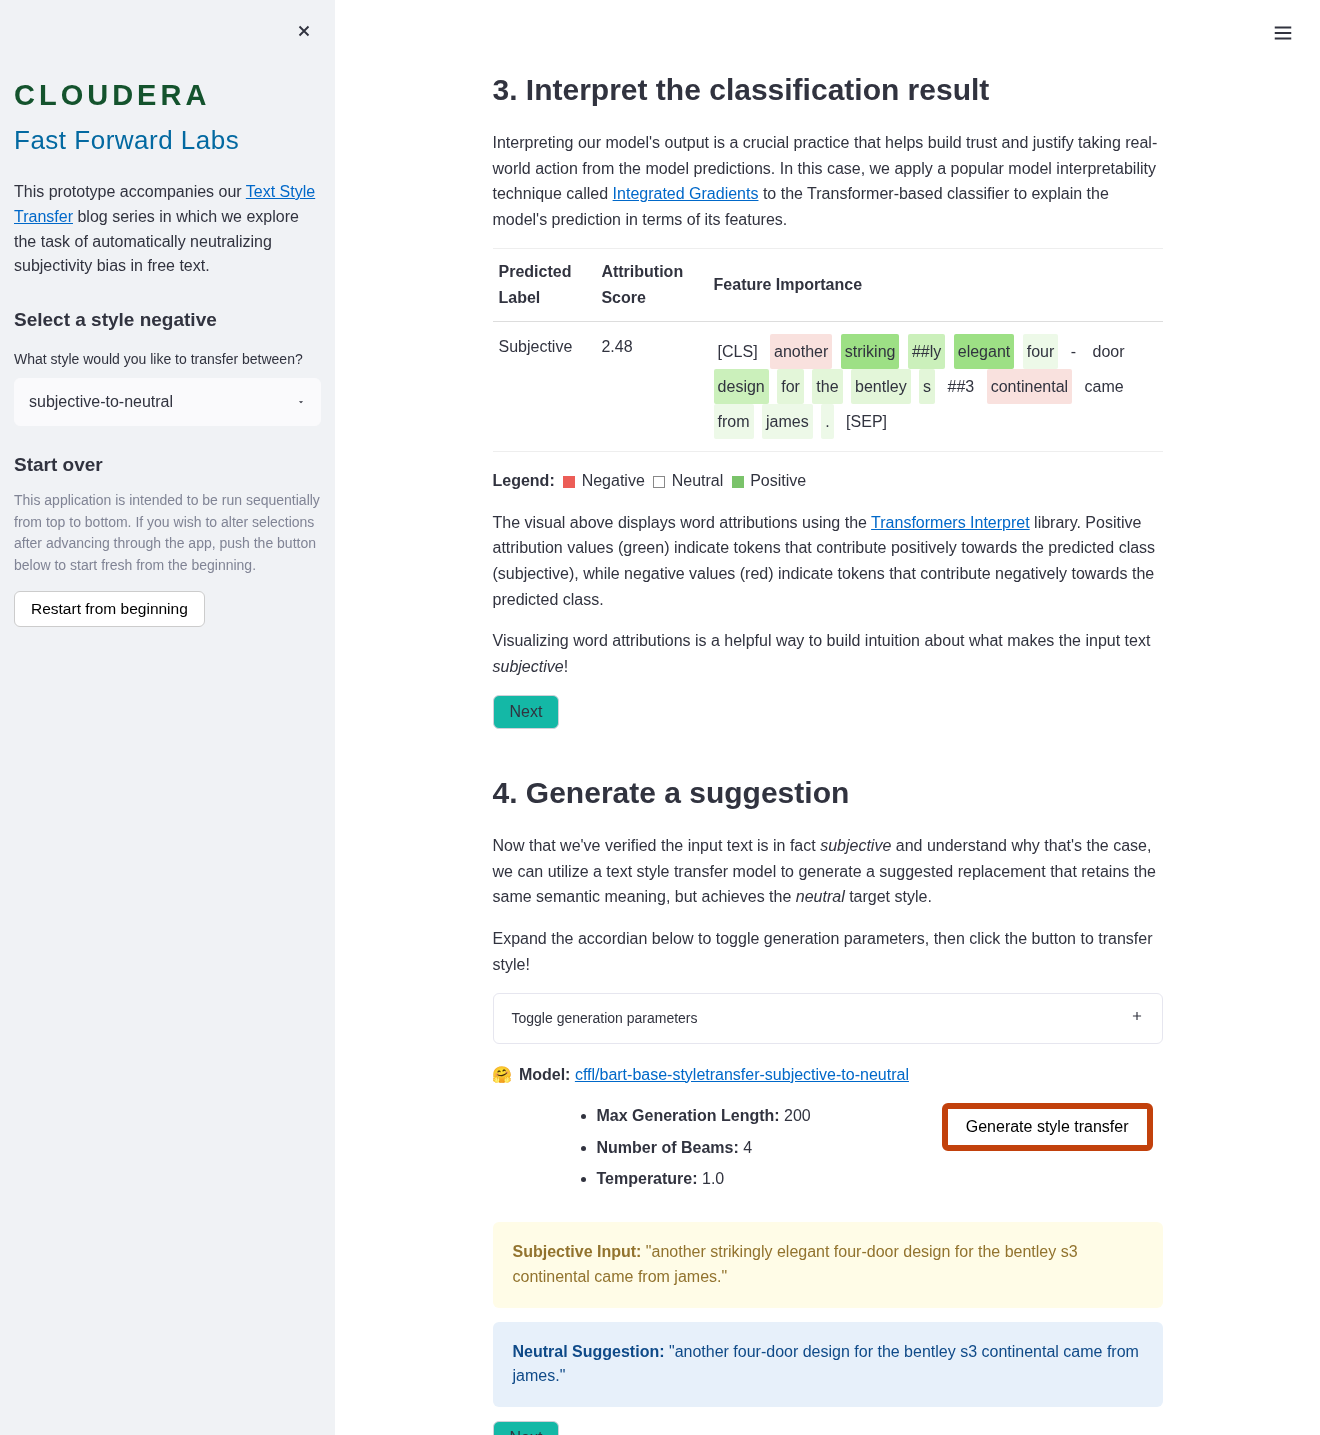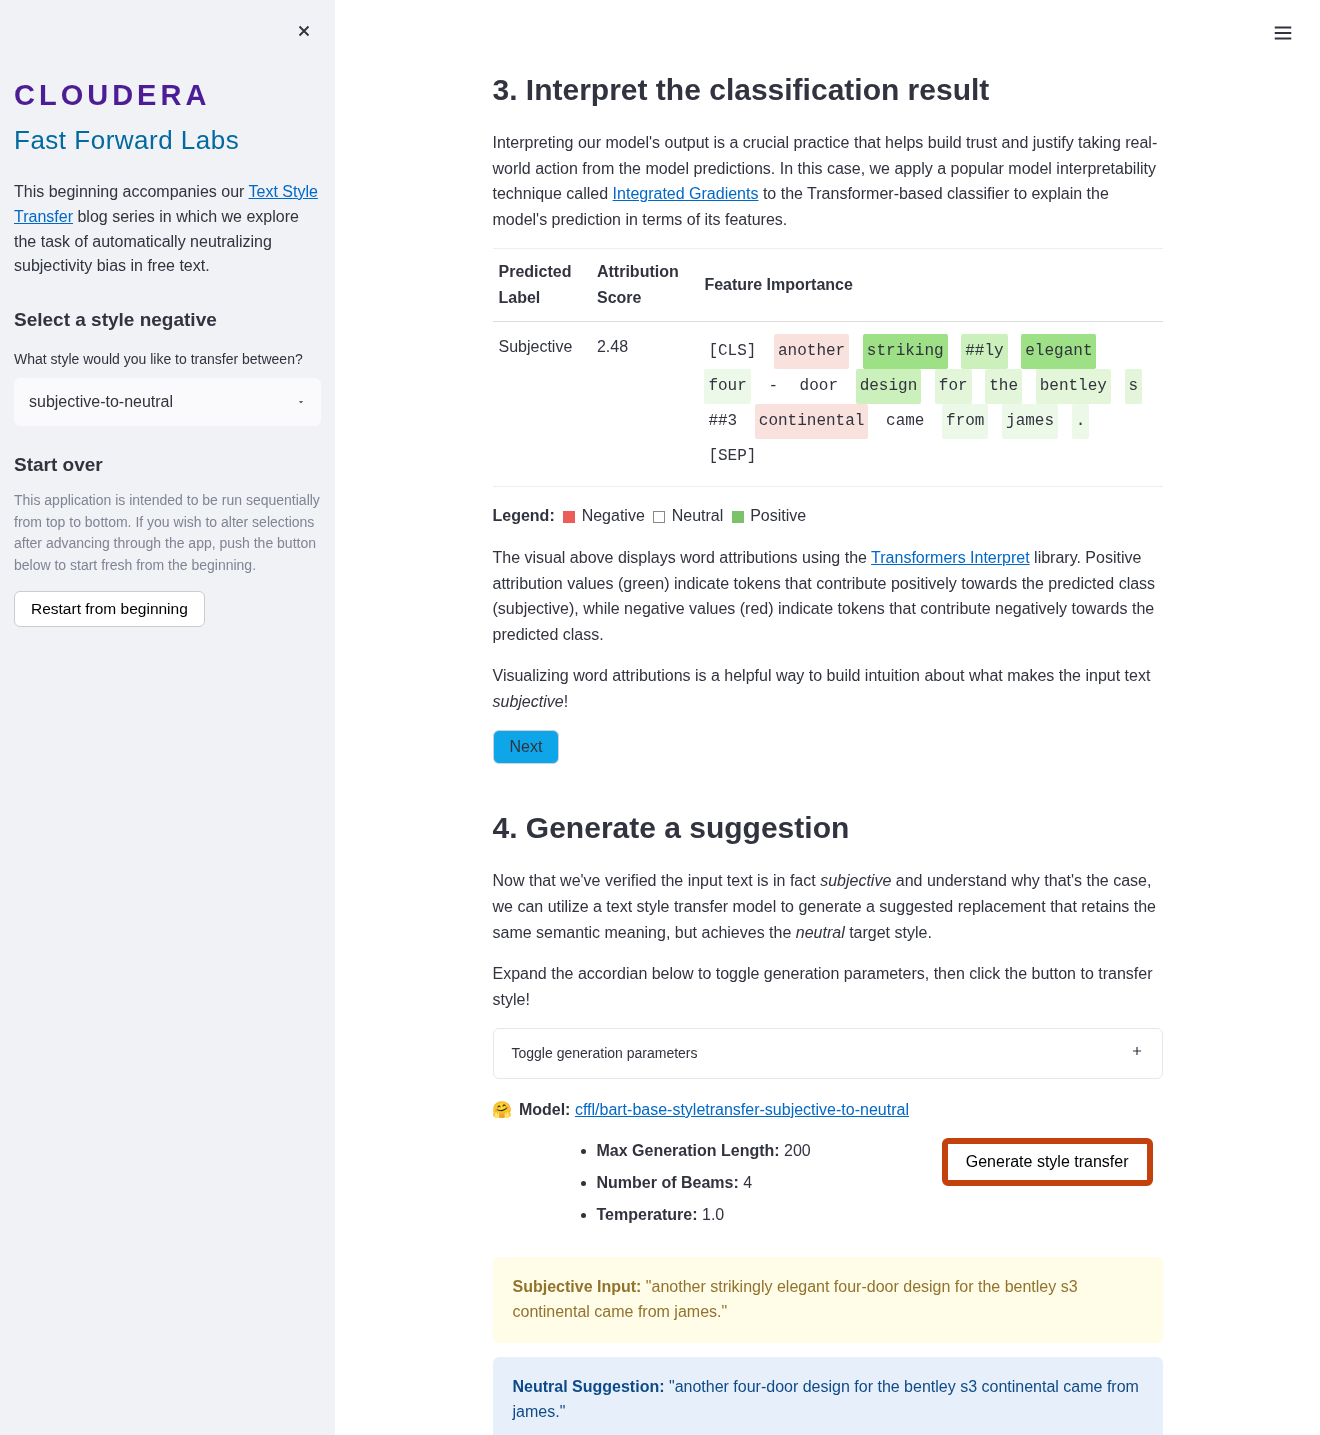--- a/index.html
+++ b/index.html
@@ -2,21 +2,21 @@
 <html><head>
 <meta charset="utf-8">
 <style>
 * { box-sizing: border-box; margin: 0; padding: 0; }
 body { font-family: "Source Sans Pro", -apple-system, BlinkMacSystemFont, sans-serif; color: #31333f; font-size: 16px; line-height: 1.6; }
 .app { display: flex; min-height: 100vh; }
 .sidebar { width: 335px; background: #f0f2f5; padding: 14px 14px 14px 14px; position: relative; flex-shrink: 0; }
 .close-btn { position: absolute; top: 18px; right: 18px; cursor: pointer; color: #31333f; background: none; border: none; padding: 4px; }
 .close-btn svg { width: 18px; height: 18px; }
 .logo { margin-top: 58px; font-family: Arial, sans-serif; }
-.logo-main { font-size: 29px; font-weight: 800; letter-spacing: 4px; color: #4c1d95; }
+.logo-main { font-size: 29px; font-weight: 800; letter-spacing: 4px; color: #14532d; }
 .logo-sub { font-size: 26px; font-weight: 400; color: #0369a1; margin-top: 2px; letter-spacing: 0.5px; }
 .sidebar p { margin-top: 18px; font-size: 16px; line-height: 1.55; color: #31333f; }
 .sidebar a { color: #0068c9; text-decoration: underline; }
 .sidebar h3 { margin-top: 26px; font-size: 19px; font-weight: 700; }
 .sidebar h4 { margin-top: 24px; font-size: 19px; font-weight: 700; }
 .sidebar .label { margin-top: 12px; font-size: 14px; color: #31333f; }
 .select-box { margin-top: 8px; background: #fafafc; border: 1px solid #fafafc; border-radius: 6px; padding: 10px 14px; display: flex; justify-content: space-between; align-items: center; cursor: pointer; font-size: 16px; gap: 7px; }
 .select-box .caret svg { width: 10px; height: 10px; }
 .hint { margin-top: 10px; font-size: 14px; color: #808495; line-height: 1.55; }
 .restart-btn { margin-top: 14px; background: #fff; border: 1px solid #ccc; border-radius: 6px; padding: 8px 16px; font-size: 15.5px; cursor: pointer; font-family: inherit; }
@@ -24,29 +24,29 @@
 .hamburger { position: absolute; top: 18px; right: 22px; cursor: pointer; background: none; border: none; padding: 4px; }
 .hamburger svg { width: 22px; height: 22px; color: #31333f; }
 .main { max-width: 730px; margin: 0 auto; padding: 50px 30px 60px 30px; }
 .main h2 { font-size: 30px; font-weight: 700; margin-top: 36px; margin-bottom: 16px; }
 .main h2:first-child { margin-top: 16px; }
 .main p { margin-bottom: 16px; }
 .main a { color: #0068c9; text-decoration: underline; }
 table { width: 100%; border-collapse: collapse; margin: 12px 0 16px 0; font-size: 16px; }
 table thead th { text-align: left; padding: 10px 6px; border-bottom: 1px solid #ddd; border-top: 1px solid #eee; font-weight: 700; }
 table tbody td { padding: 12px 6px; vertical-align: top; border-bottom: 1px solid #eee; }
-.tokens { line-height: 2.2; font-family: Liberation Mono, monospace; }
+.tokens { line-height: 2.2; }
 .tokens span { display: inline-block; padding: 0 4px; margin-right: 4px; border-radius: 2px; }
 .legend { margin: 10px 0 16px 0; }
 .swatch { display: inline-block; width: 12px; height: 12px; vertical-align: middle; margin-left: 4px; margin-right: 2px; }
 .sw-neg { background: #ec5d57; border: 1px solid #ec5d57; }
 .sw-neu { background: #fff; border: 1px solid #888; }
 .sw-pos { background: #7ac36a; border: 1px solid #7ac36a; }
 em { font-style: italic; }
-.next-btn { background: #0ea5e9; border: 1px solid #d0d0d8; border-radius: 6px; padding: 7px 16px; font-size: 16px; cursor: pointer; font-family: inherit; color: #31333f; margin-bottom: 4px; }
+.next-btn { background: #14b8a6; border: 1px solid #d0d0d8; border-radius: 6px; padding: 7px 16px; font-size: 16px; cursor: pointer; font-family: inherit; color: #31333f; margin-bottom: 4px; }
 .expander { border: 1px solid #e6e6ef; border-radius: 6px; padding: 13px 18px; display: flex; justify-content: space-between; align-items: center; cursor: pointer; font-size: 14px; margin-bottom: 18px; }
 .expander svg { width: 14px; height: 14px; }
 .model-row { margin-bottom: 16px; }
 .model-row .emoji { margin-right: 2px; }
 .gen-row { display: flex; align-items: flex-start; gap: 40px; margin-bottom: 24px; }
 .gen-row ul { list-style: disc; padding-left: 104px; flex: 1; }
 .gen-row ul li { margin-bottom: 6px; }
 .gen-btn { background: #fff; border: 6px solid #c2410c; border-radius: 6px; padding: 9px 18px; font-size: 16px; cursor: pointer; font-family: inherit; white-space: nowrap; margin-right: 10px; }
 .callout { border-radius: 6px; padding: 18px 20px; margin-bottom: 14px; font-size: 16px; line-height: 1.55; }
 .callout-warn { background: #fffce7; color: #92732e; }
@@ -63,21 +63,21 @@
         <svg viewBox="0 0 24 24" fill="none" stroke="currentColor" stroke-width="2.5">
             <path d="M18 6L6 18M6 6l12 12"></path>
           </svg>
       </span>
     </button>
     <div class="logo">
       <div class="logo-main">CLOUDERA</div>
       <div class="logo-sub">Fast Forward Labs</div>
     </div>
     <p>
-      <span>This beginning accompanies our </span><a href="#">Text Style Transfer</a><span> blog series in which we explore the task of automatically neutralizing subjectivity bias in free text.</span>
+      <span>This prototype accompanies our </span><a href="#">Text Style Transfer</a><span> blog series in which we explore the task of automatically neutralizing subjectivity bias in free text.</span>
     </p>
     <h3>Select a style negative</h3>
     <div class="label">What style would you like to transfer between?</div>
     <div class="select-box">
       <span>subjective-to-neutral</span>
       <span class="caret">
         <svg viewBox="0 0 24 24" fill="currentColor">
             <path d="M7 10l5 5 5-5z"></path>
           </svg>
       </span>

